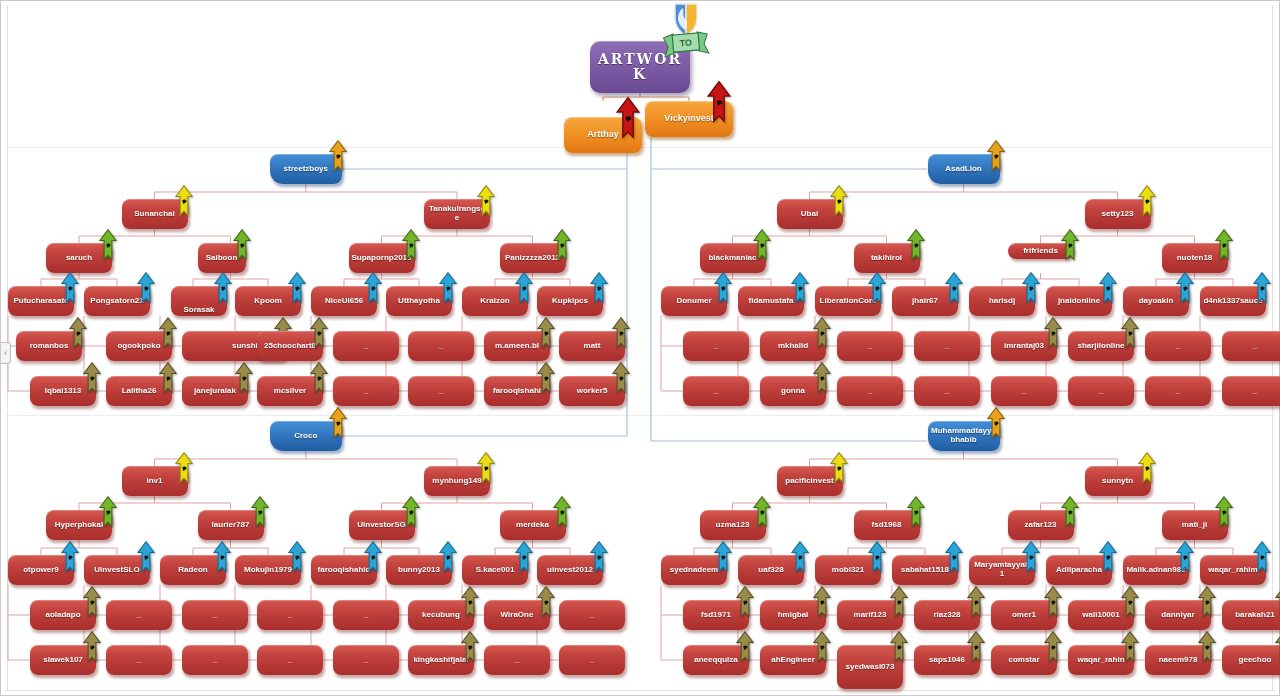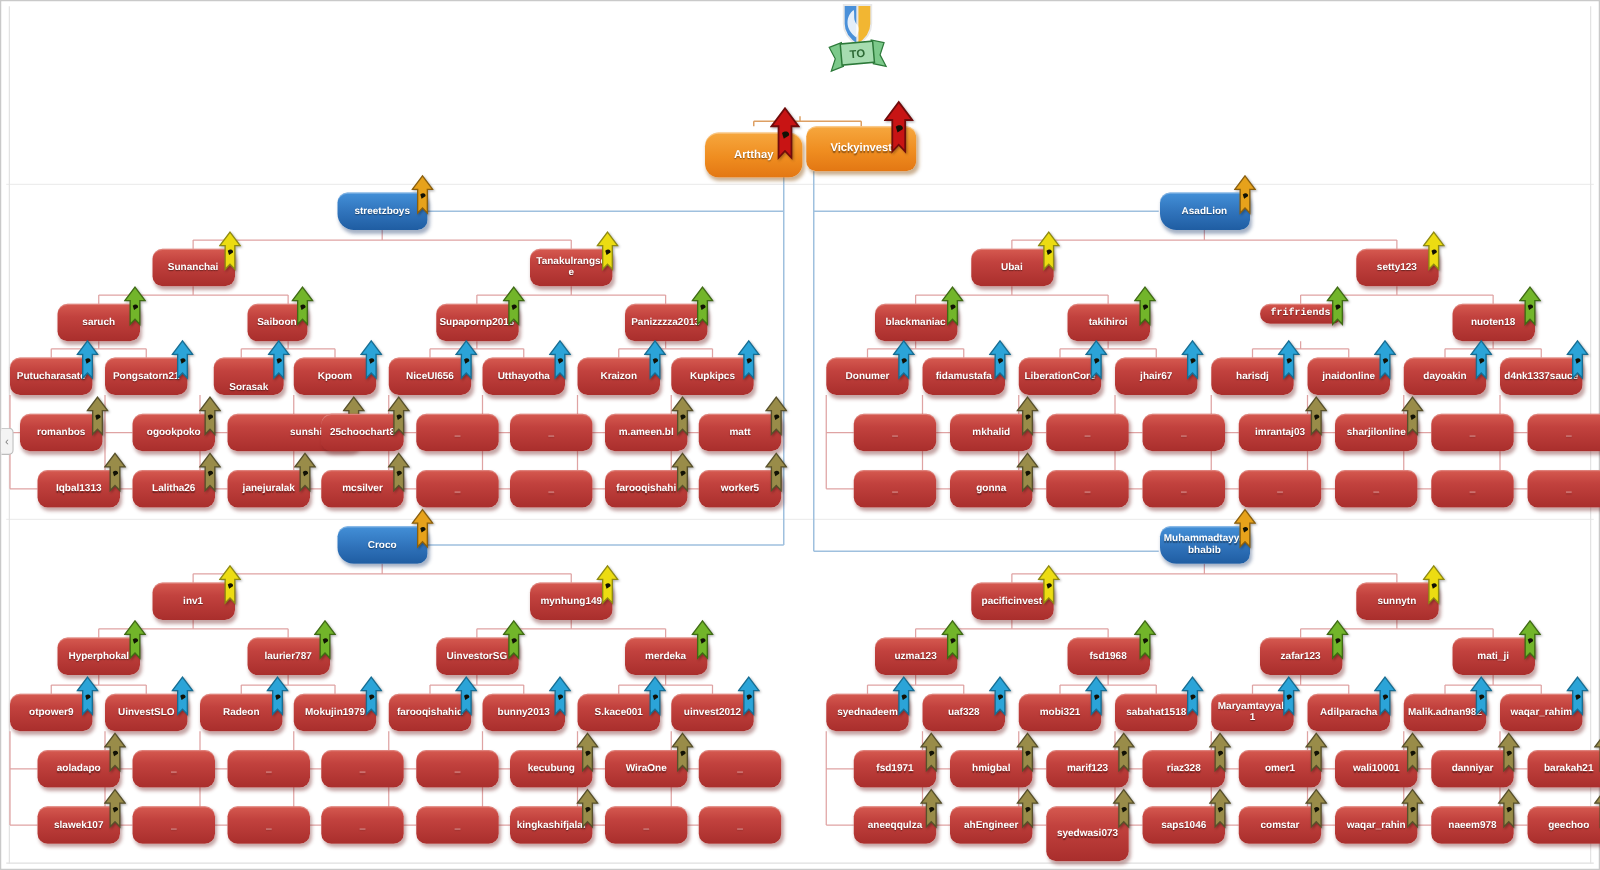--- a/index.html
+++ b/index.html
@@ -19,21 +19,21 @@
              box-shadow:1.5px 2.5px 3px rgba(30,60,110,.4), inset 0 1px 0 rgba(255,255,255,.3);
              border-bottom-left-radius:13px;}
   .node.orange{background:linear-gradient(180deg,#f6a73e 0%,#ef8d20 55%,#e37713 100%);
                box-shadow:1.5px 2.5px 3px rgba(140,80,10,.45), inset 0 1px 0 rgba(255,255,255,.35);}
   .node.purple{background:linear-gradient(180deg,#8d6fb3 0%,#7b58a4 55%,#6a4a93 100%);
                box-shadow:2px 3px 4px rgba(60,40,90,.45), inset 0 1px 0 rgba(255,255,255,.3);
                border-radius:10px;}
   .node.purple .lbl{font-family:"DejaVu Serif",serif;font-size:14px;letter-spacing:2px;}
   .node.orange .lbl{font-size:9px;}
   .n-root{left:589px;top:40px;width:100px;height:52px;z-index:3;}
-  .n-artthay{left:563px;top:105px;width:78px;height:36px;border-radius:11px;}
+  .n-artthay{left:563px;top:116px;width:78px;height:36px;}
   .n-vicky{left:644px;top:100px;width:88px;height:36px;}
   .up-arrow{position:absolute;right:-5px;top:-15px;z-index:3;filter:drop-shadow(1px 1px 1px rgba(0,0,0,.3));}
   .up-arrow.big{right:2px;top:-21px;}
   .emblem{position:absolute;left:659px;top:1px;z-index:5;}
   .splitter{position:absolute;left:0;top:341px;width:9px;height:20px;background:#f4f4f4;
             border:1px solid #bdbdbd;border-left:none;border-radius:0 4px 4px 0;color:#808080;
             font-size:9px;display:flex;align-items:center;justify-content:center;z-index:6;}
 </style>
 </head>
 <body>
@@ -56,20 +56,23 @@
     <path d="M26 2 L37 2 L37 17 C37 25 32 30 26 34 Z" fill="#f2b632" stroke="#e8e8e8" stroke-width="1.5"></path>
     <path d="M23 6 c1 4 -1 8 3 12 c2 3 0 8 -1 10 c-4 -3 -7 -7 -7 -12 c0 -4 2 -8 5 -10 Z" fill="#ffffff" opacity="0.85"></path>
     <g transform="rotate(-5 26 42)">
       <path d="M4 34 L14 31 L14 50 L4 53 L8 43.5 Z" fill="#7cc98a" stroke="#2d7a3a" stroke-width="1"></path>
       <path d="M48 34 L38 31 L38 50 L48 53 L44 43.5 Z" fill="#7cc98a" stroke="#2d7a3a" stroke-width="1"></path>
       <rect x="13" y="32" width="26" height="17" fill="#a6dcb0" stroke="#2d7a3a" stroke-width="1.2"></rect>
       <text x="26" y="44" text-anchor="middle" font-size="9" font-weight="bold" fill="#2d6a35">TO</text>
     </g>
   </svg>
 
+  <div class="node purple n-root">
+    <span class="lbl">ARTWORK</span>
+  </div>
   <div class="node orange n-artthay">
     <span class="lbl">Artthay</span>
   <svg class="up-arrow big" width="24" height="44" viewBox="0 0 20 36">
     <path d="M10 1 L19 13 L14.3 13 L14.3 34 L10 29.5 L5.7 34 L5.7 13 L1 13 Z" fill="#c81414" stroke="#700b0b" stroke-width="1.2"></path>
     <path d="M8 17.5 c2.6 -2.2 5.4 -0.6 4.6 1.6 l-3.4 2.2 z" fill="#121205"></path>
       </svg>
     </div>
   <div class="node orange n-vicky">
     <span class="lbl">Vickyinvest</span>
   <svg class="up-arrow big" width="24" height="44" viewBox="0 0 20 36">
@@ -308,21 +311,21 @@
     <path d="M8 17.5 c2.6 -2.2 5.4 -0.6 4.6 1.6 l-3.4 2.2 z" fill="#121205"></path>
         </svg>
       </div>
       <div class="node red" style="left: 852.5px; top: 242px; width: 66px; height: 30px;">
         <span class="lbl">takihiroi</span>
         <svg class="up-arrow" width="18" height="34" viewBox="0 0 20 36">
     <path d="M10 1 L19 13 L14.3 13 L14.3 34 L10 29.5 L5.7 34 L5.7 13 L1 13 Z" fill="#72b52a" stroke="#3f6b14" stroke-width="1.2"></path>
     <path d="M8 17.5 c2.6 -2.2 5.4 -0.6 4.6 1.6 l-3.4 2.2 z" fill="#121205"></path>
         </svg>
       </div>
-      <div class="node red" style="left: 1006.5px; top: 242px; width: 66px; height: 16px; font-family: Liberation Mono, monospace;">
+      <div class="node red" style="left: 1006.5px; top: 242px; width: 66px; height: 16px;">
         <span class="lbl">frifriends</span>
         <svg class="up-arrow" width="18" height="34" viewBox="0 0 20 36">
     <path d="M10 1 L19 13 L14.3 13 L14.3 34 L10 29.5 L5.7 34 L5.7 13 L1 13 Z" fill="#72b52a" stroke="#3f6b14" stroke-width="1.2"></path>
     <path d="M8 17.5 c2.6 -2.2 5.4 -0.6 4.6 1.6 l-3.4 2.2 z" fill="#121205"></path>
         </svg>
       </div>
       <div class="node red" style="left: 1160.5px; top: 242px; width: 66px; height: 30px;">
         <span class="lbl">nuoten18</span>
         <svg class="up-arrow" width="18" height="34" viewBox="0 0 20 36">
     <path d="M10 1 L19 13 L14.3 13 L14.3 34 L10 29.5 L5.7 34 L5.7 13 L1 13 Z" fill="#72b52a" stroke="#3f6b14" stroke-width="1.2"></path>

